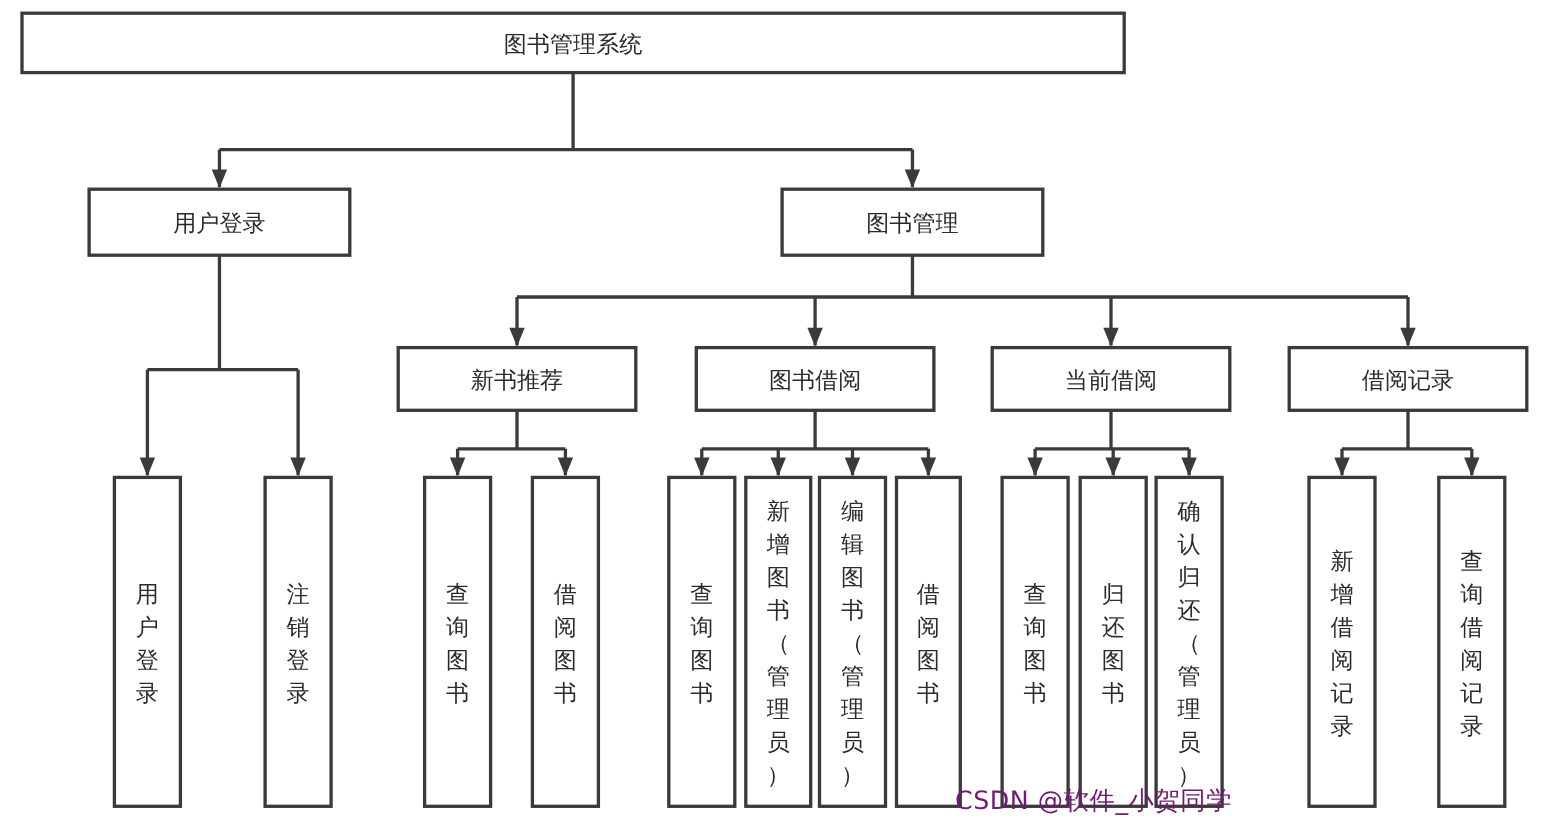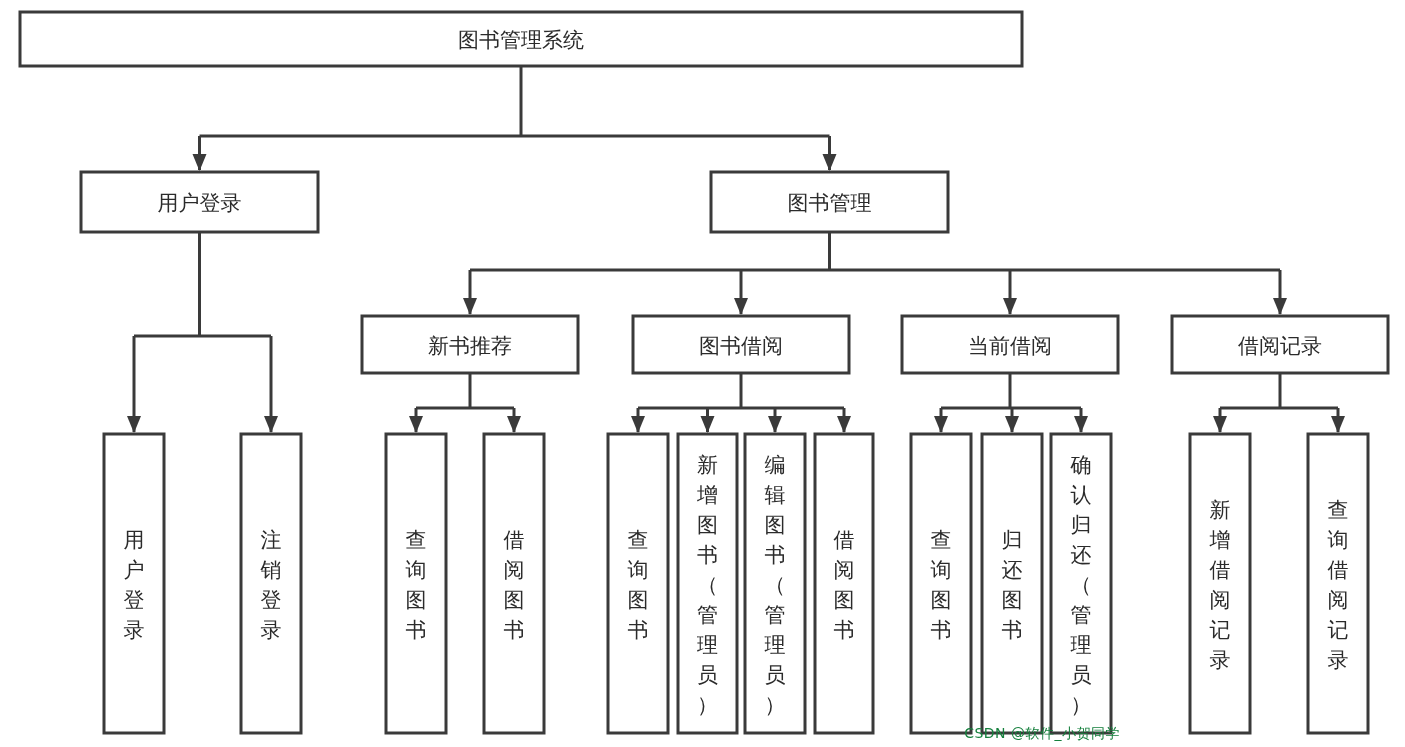--- a/index.html
+++ b/index.html
@@ -54,22 +54,22 @@
     font-family: "DejaVu Sans", "Liberation Sans", sans-serif;
     font-size: 21px;
     fill: #2b2b2b;
     text-anchor: middle;
   }
   .watermark-text {
     position: absolute;
     right: 8px;
     bottom: 4px;
     font-family: "DejaVu Sans", "Liberation Sans", sans-serif;
-    font-size: 14px;
-    color: #15803d;
+    font-size: 23px;
+    color: #701a75;
     letter-spacing: 0.5px;
     white-space: nowrap;
     pointer-events: none;
   }
 </style>
 </head>
 <body>
 
 <div id="diagram-root">
 

